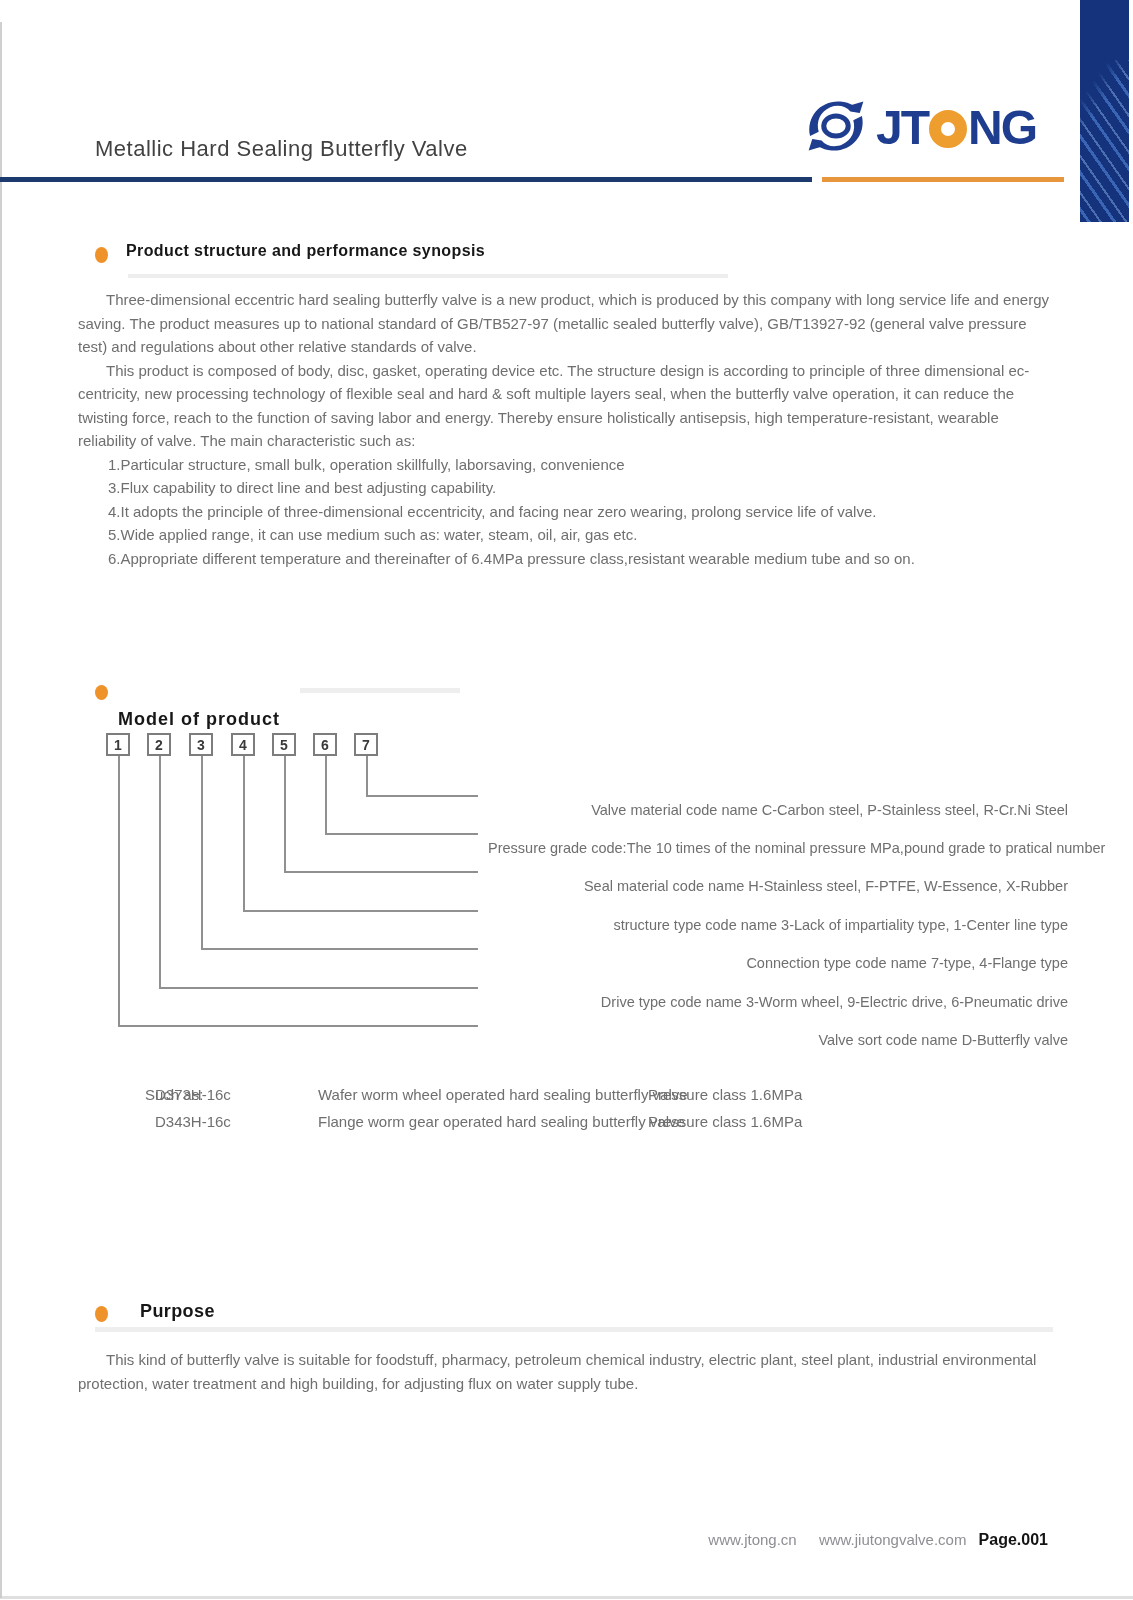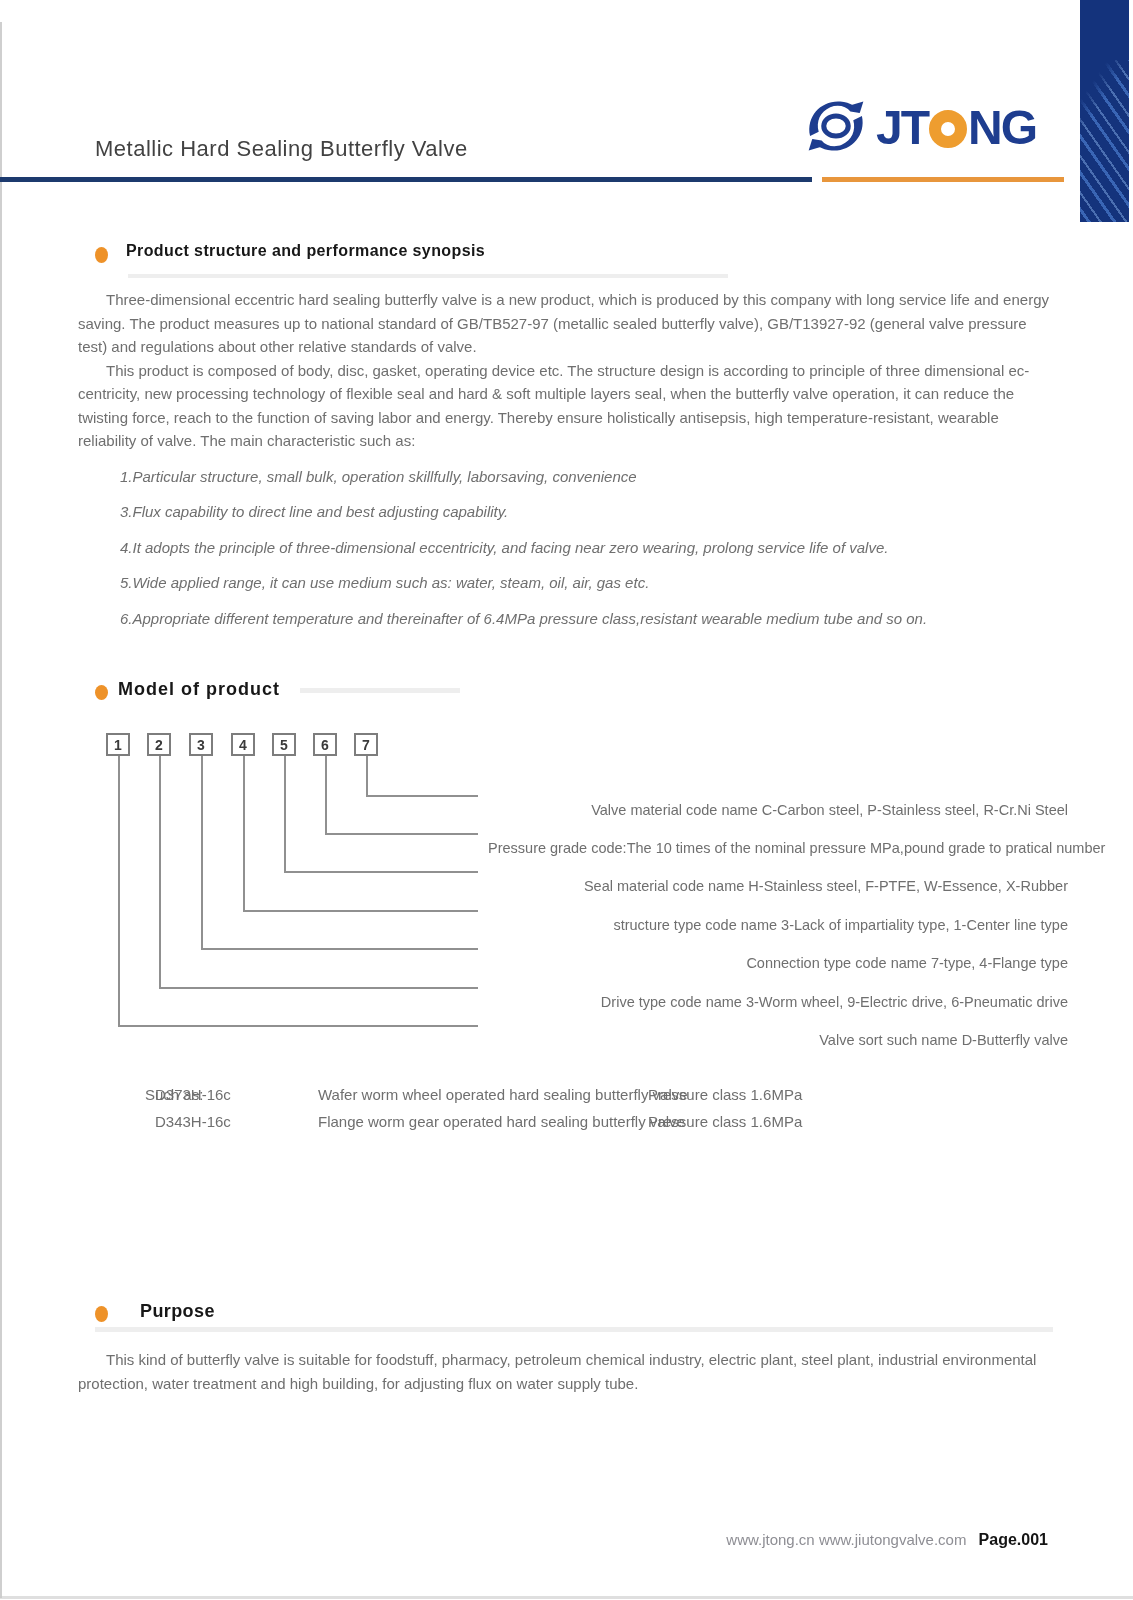--- a/index.html
+++ b/index.html
@@ -40,21 +40,21 @@
 
   
   .bullet{width:13px;height:16px;border-radius:50%;background:#ee9229;}
   .sec-heading{font-weight:bold;color:#171717;letter-spacing:.4px;}
   .smudge{background:#e3e3e3;opacity:.6;}
 
   
   .body-text{left:78px;top:288px;width:977px;font-size:15px;line-height:23.5px;color:#6f6f6f;}
   .body-text p{margin:0;text-indent:28px;}
   .features{margin:0;padding:0;list-style:none;margin-left:30px;}
-  .features li{margin:12px;font-style:italic;}
+  .features li{margin:0;}
 
   
   .num-box{top:733px;width:24px;height:23px;box-sizing:border-box;border:2px solid #7d7d7d;
     text-align:center;font-size:14px;font-weight:bold;color:#3a3a3a;line-height:20px;background:#fff;}
   .vline{width:2px;background:#909090;}
   .hline{height:2px;background:#909090;}
   .diag-label{left:488px;width:580px;font-size:14.5px;color:#6f6f6f;white-space:nowrap;text-align:right;}
 
   
   .example-row{font-size:15px;color:#6f6f6f;white-space:nowrap;}
@@ -105,21 +105,21 @@
   <ul class="features">
     <li>1.Particular structure, small bulk, operation skillfully, laborsaving, convenience</li>
     <li>3.Flux capability to direct line and best adjusting capability.</li>
     <li>4.It adopts the principle of three-dimensional eccentricity, and facing near zero wearing, prolong service life of valve.</li>
     <li>5.Wide applied range, it can use medium such as: water, steam, oil, air, gas etc.</li>
     <li>6.Appropriate different temperature and thereinafter of 6.4MPa pressure class,resistant wearable medium tube and so on.</li>
   </ul>
 </div>
 
 <div class="abs bullet" style="left:95px;top:685px;width:13px;height:15px;"></div>
-<div class="abs sec-heading" style="left:118px;top:679px;font-size:18px;letter-spacing:1px;">Model of product</div>
+<div class="abs sec-heading" style="left:118px;top:709px;font-size:18px;letter-spacing:1px;">Model of product</div>
 <div class="abs smudge" style="left:300px;top:688px;width:160px;height:5px;"></div>
 
 <div class="abs num-box" style="left:106px;">1</div>
 <div class="abs num-box" style="left:147px;">2</div>
 <div class="abs num-box" style="left:189px;">3</div>
 <div class="abs num-box" style="left:231px;">4</div>
 <div class="abs num-box" style="left:272px;">5</div>
 <div class="abs num-box" style="left:313px;">6</div>
 <div class="abs num-box" style="left:354px;">7</div>
 
@@ -138,21 +138,21 @@
 <div class="abs hline" style="left:201px;top:948px;width:277px;"></div>
 <div class="abs hline" style="left:159px;top:987px;width:319px;"></div>
 <div class="abs hline" style="left:118px;top:1025px;width:360px;"></div>
 
 <div class="abs diag-label" style="top:802px;">Valve material code name C-Carbon steel, P-Stainless steel, R-Cr.Ni Steel</div>
 <div class="abs diag-label" style="top:840px;">Pressure grade code:The 10 times of the nominal pressure MPa,pound grade to pratical number</div>
 <div class="abs diag-label" style="top:878px;">Seal material code name H-Stainless steel, F-PTFE,  W-Essence,  X-Rubber</div>
 <div class="abs diag-label" style="top:917px;">structure type code name 3-Lack of impartiality type, 1-Center line type</div>
 <div class="abs diag-label" style="top:955px;">Connection type code name 7-type, 4-Flange type</div>
 <div class="abs diag-label" style="top:994px;">Drive type code name 3-Worm wheel, 9-Electric drive, 6-Pneumatic drive</div>
-<div class="abs diag-label" style="top:1032px;">Valve sort such name D-Butterfly valve</div>
+<div class="abs diag-label" style="top:1032px;">Valve sort code name D-Butterfly valve</div>
 
 <div class="abs example-row" style="top:1086px;left:0;">
   <span class="abs" style="left:106px;margin-left:39px;">Such as:</span>
   <span class="abs" style="left:155px;">D373H-16c</span>
   <span class="abs" style="left:318px;">Wafer worm wheel operated hard sealing butterfly valve</span>
   <span class="abs" style="left:648px;">Pressure class 1.6MPa</span>
 </div>
 <div class="abs example-row" style="top:1113px;left:0;">
   <span class="abs" style="left:155px;">D343H-16c</span>
   <span class="abs" style="left:318px;">Flange worm gear operated hard sealing butterfly valve</span>
@@ -162,15 +162,15 @@
 <div class="abs bullet" style="left:95px;top:1306px;"></div>
 <div class="abs sec-heading" style="left:116px;top:1301px;font-size:18px;margin-left:24px;">Purpose</div>
 <div class="abs smudge" style="left:95px;top:1327px;width:958px;height:5px;"></div>
 
 <div class="abs purpose-text">
   <p>This kind of butterfly valve is suitable for foodstuff, pharmacy, petroleum chemical industry, electric plant, steel plant, industrial environmental protection, water treatment and high building, for adjusting flux on water supply tube.</p>
 </div>
 
 <div class="abs footer">
   <span>www.jtong.cn</span>
-  <span style="margin-left:0;">www.jiutongvalve.com</span>
+  <span style="margin-left:18px;">www.jiutongvalve.com</span>
   <span class="page-label">Page.001</span>
 </div>
 
 </body></html>

